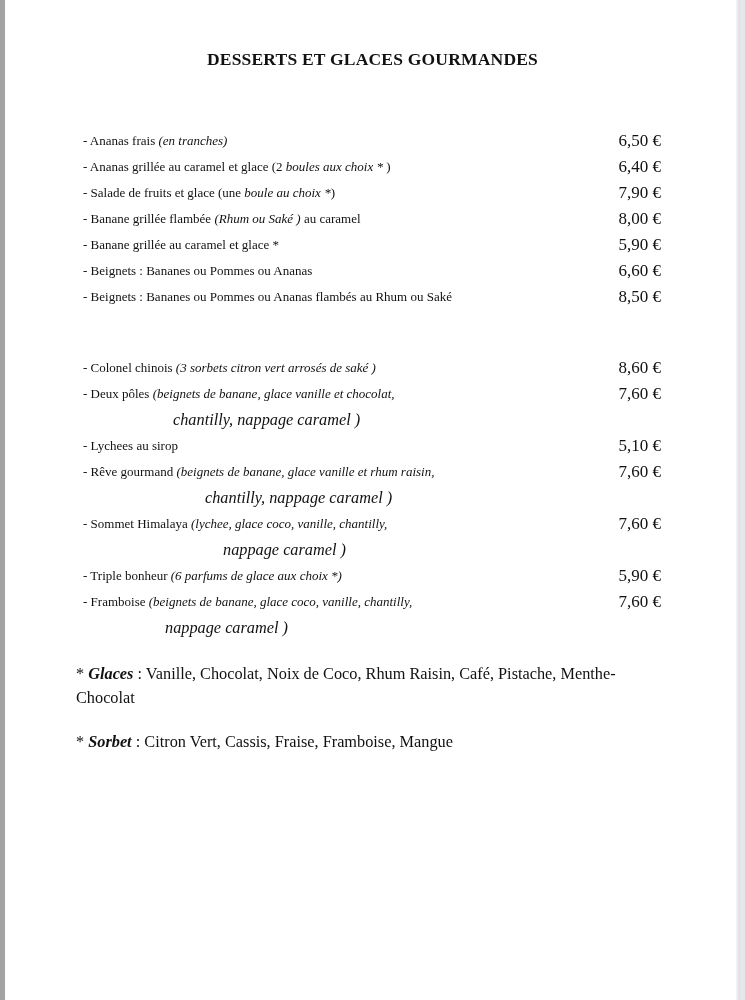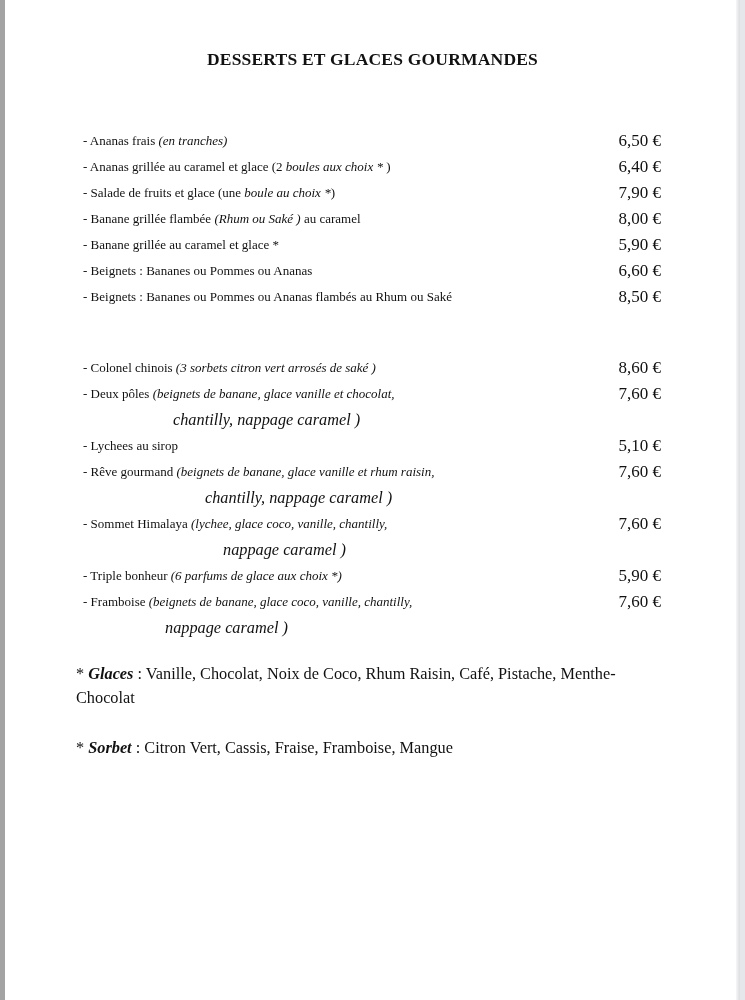--- a/index.html
+++ b/index.html
@@ -116,21 +116,21 @@
     left: 71px;
     top: 662px;
     width: 580px;
   }
   .footnote {
     font-size: 16.3px;
     line-height: 24px;
     color: #111111;
     font-family: Liberation Serif, serif;
   }
-  .footnote + .footnote { margin-top: 26px; }
+  .footnote + .footnote { margin-top: 20px; }
   .fn-key {
     font-weight: bold;
     font-style: italic;
   }
   .fn-star { font-weight: normal; font-style: normal; }
 </style>
 </head>
 <body>
 
 <div id="page">

